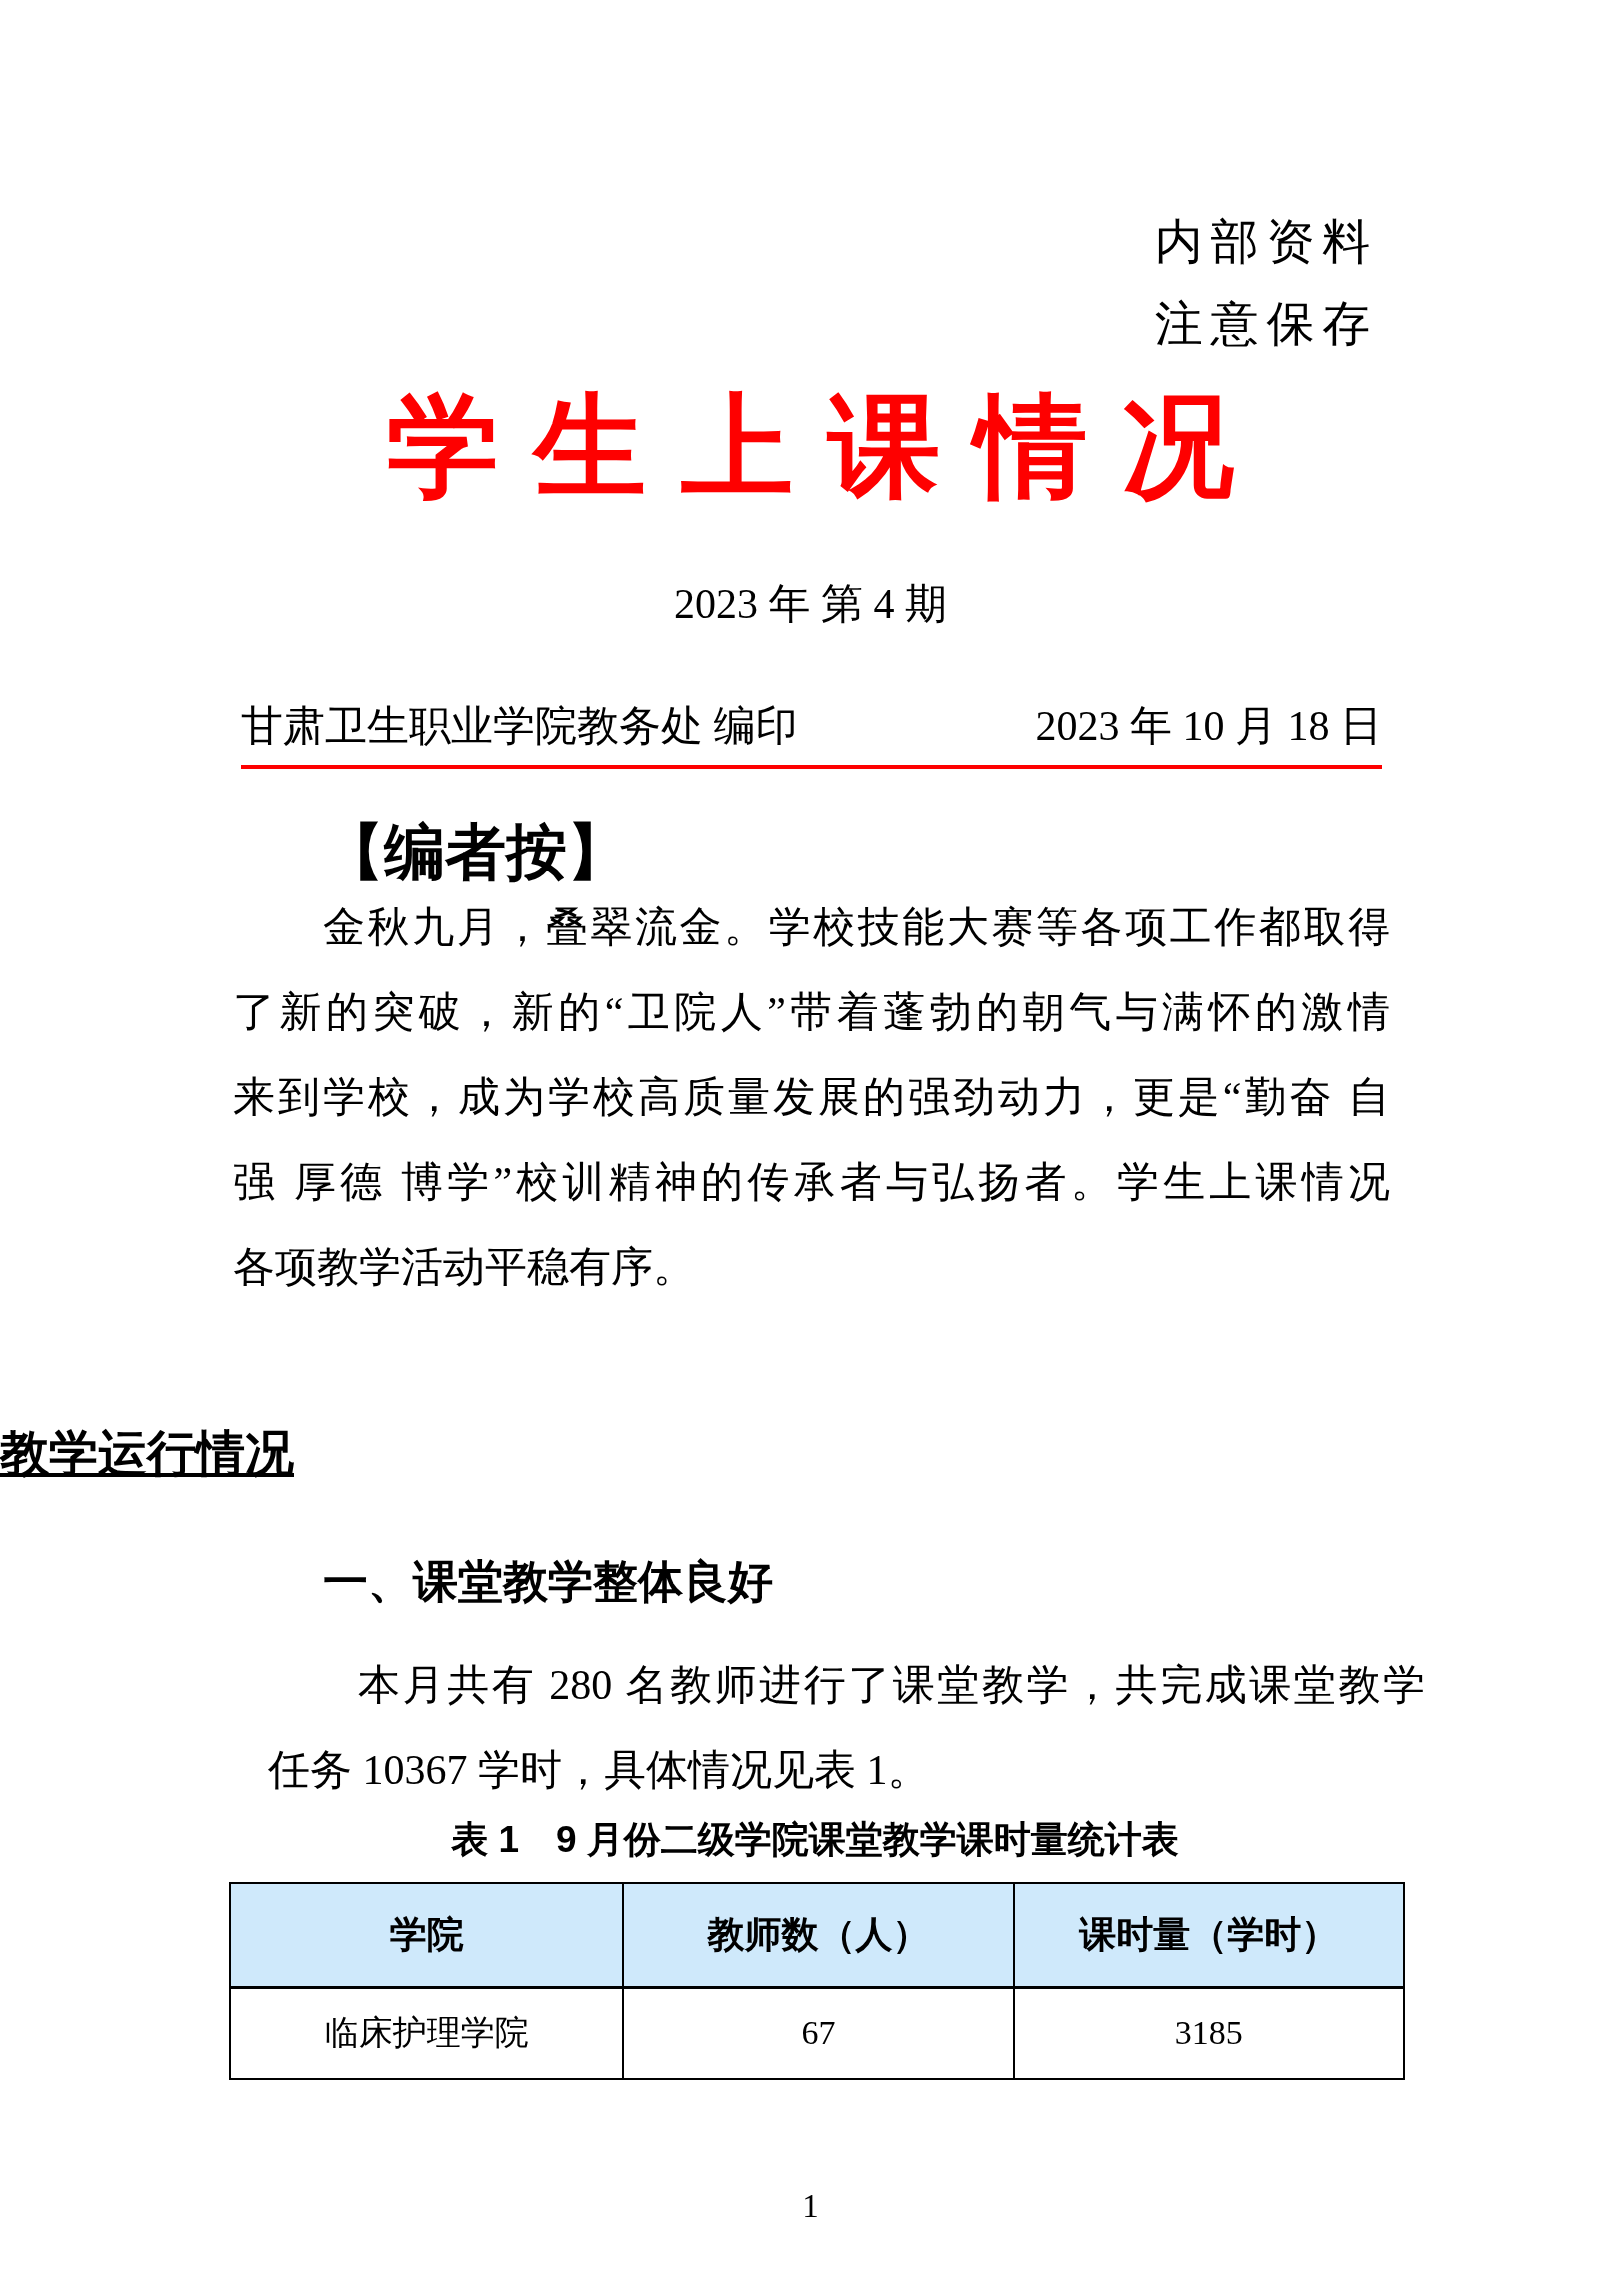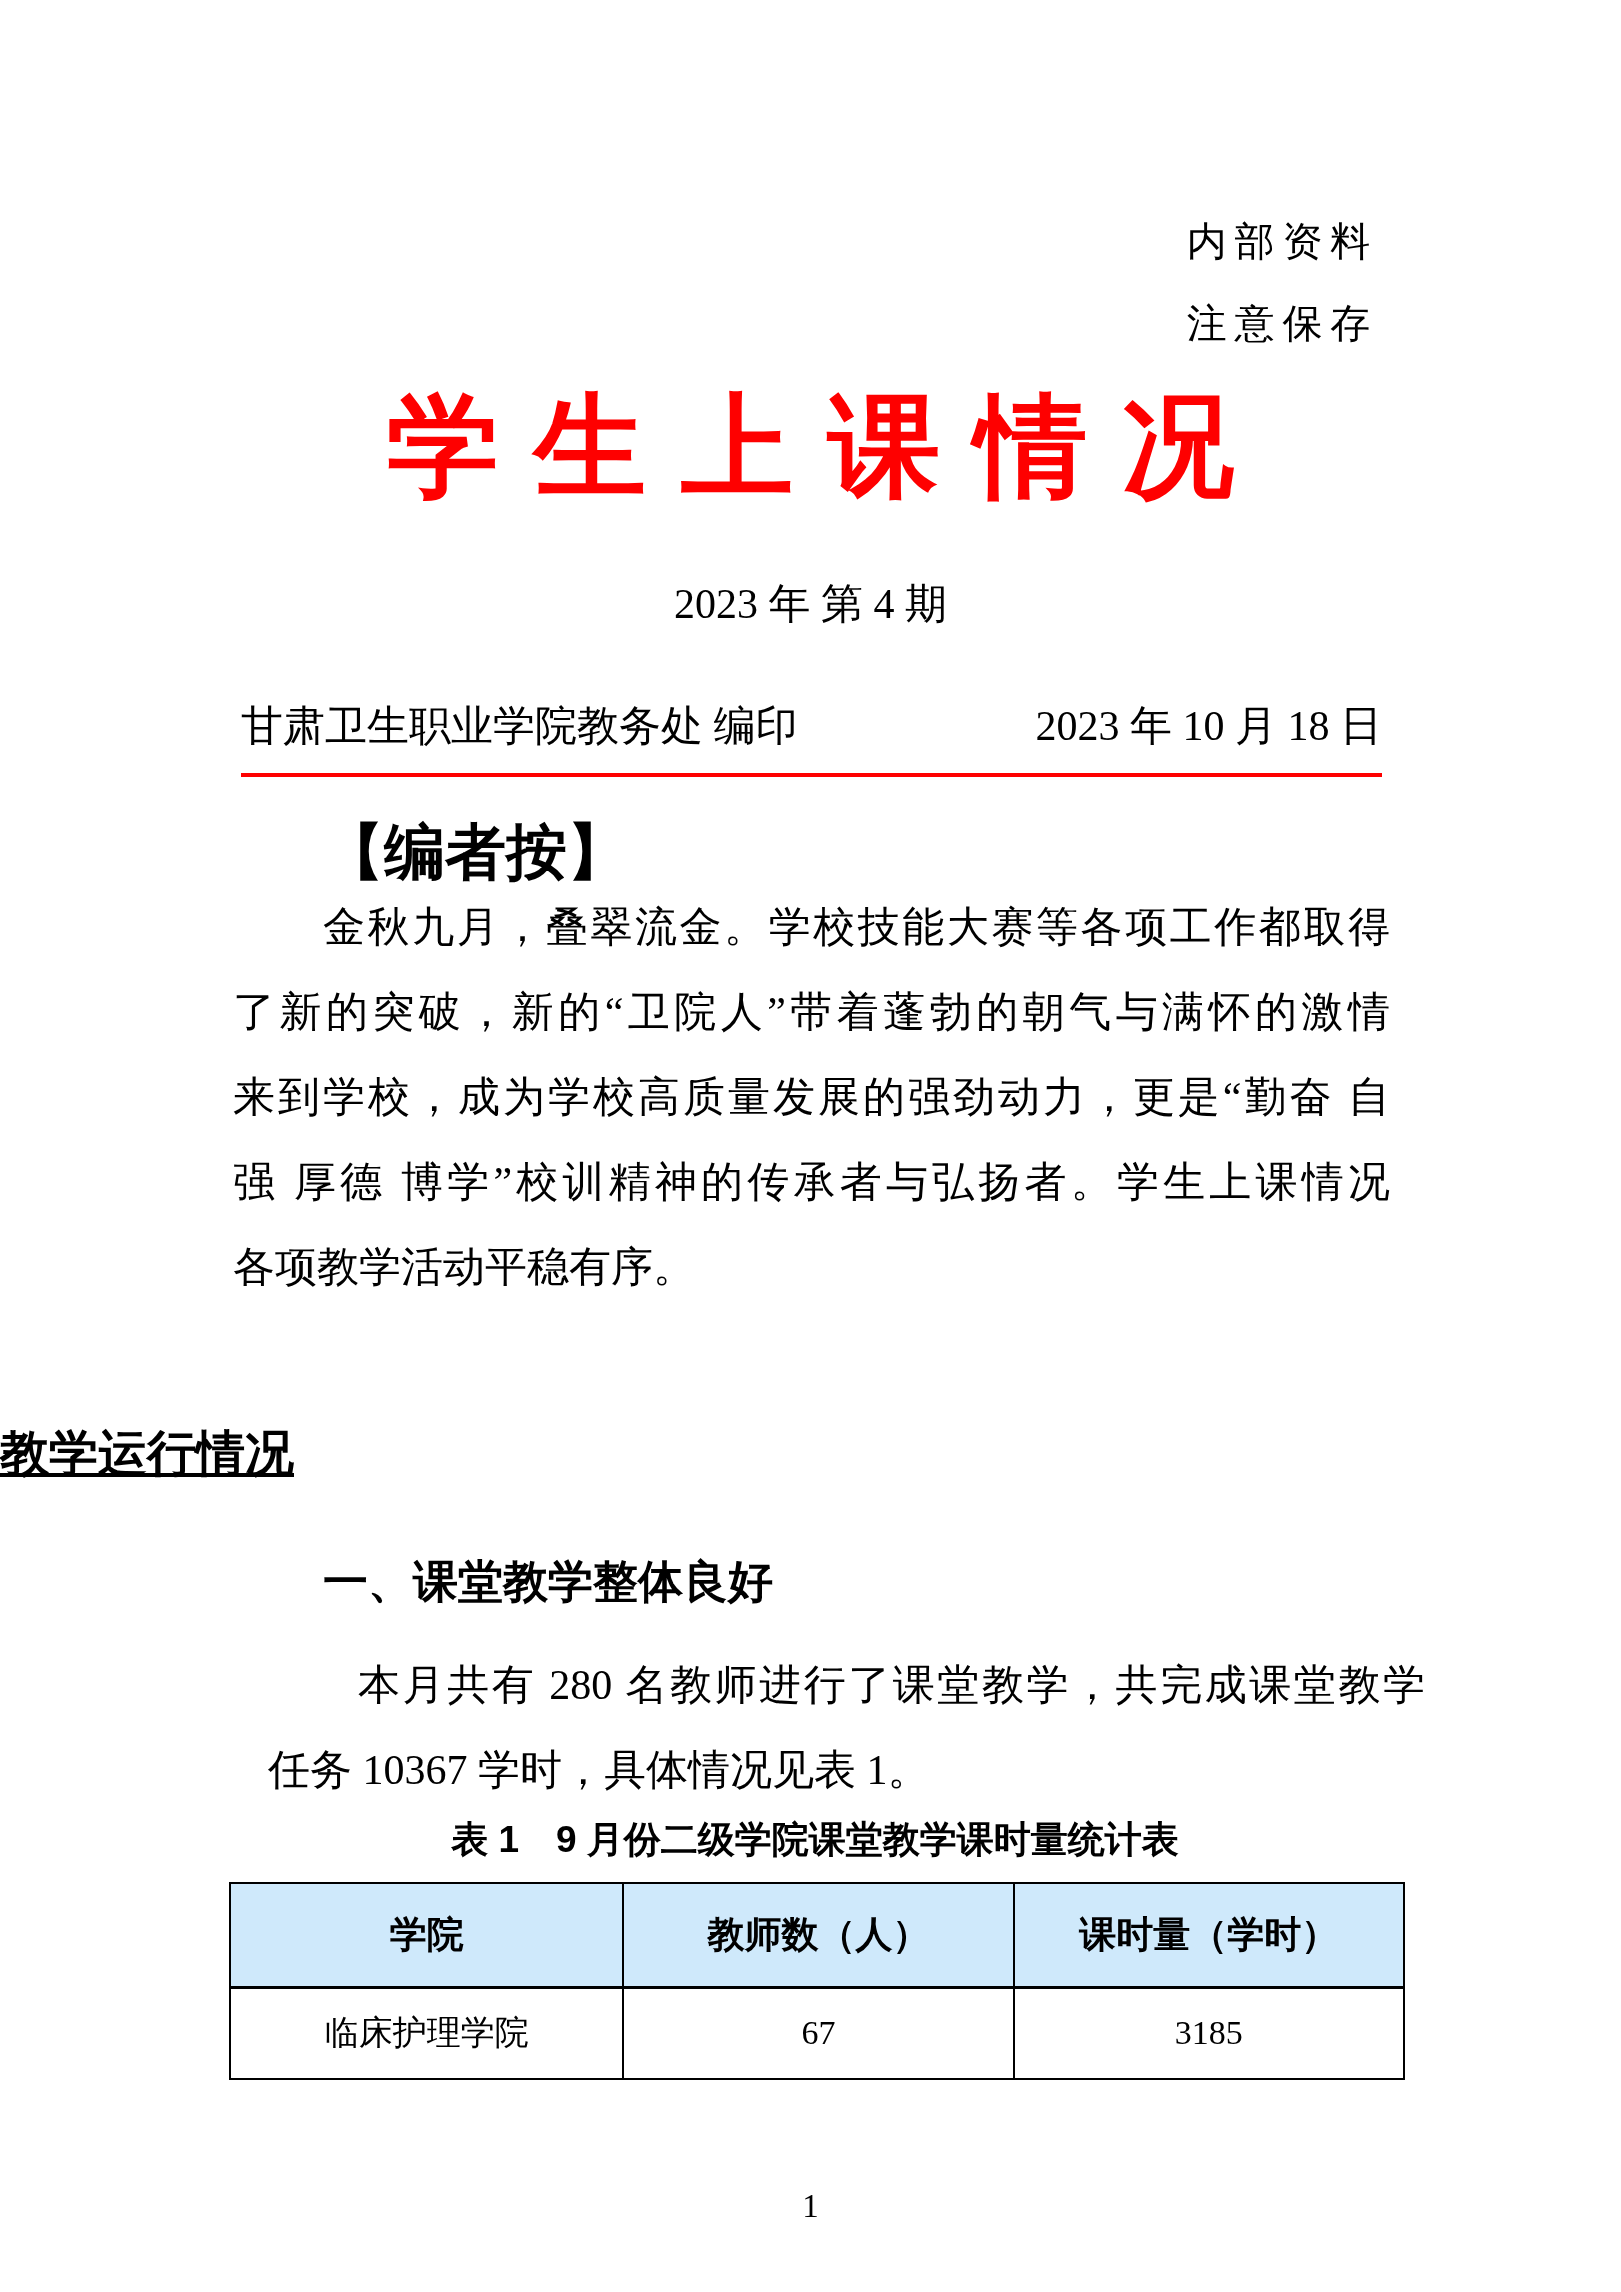--- a/index.html
+++ b/index.html
@@ -11,21 +11,21 @@
     background: #ffffff;
     color: #000000;
     font-family: "Liberation Serif", serif;
     overflow: hidden;
   }
   .corner-note {
     position: absolute;
     top: 201px;
     right: 243px;
     text-align: left;
-    font-size: 40px;
+    font-size: 48px;
     line-height: 82px;
     letter-spacing: 7.8px;
   }
   .doc-title {
     position: absolute;
     top: 372px;
     left: 0;
     width: 100%;
     text-align: center;
     font-size: 112px;
@@ -45,21 +45,21 @@
   }
   .pub-row {
     position: absolute;
     top: 698px;
     left: 241px;
     width: 1141px;
     display: flex;
     justify-content: space-between;
     align-items: flex-end;
     font-size: 42px;
-    padding-bottom: 19px;
+    padding-bottom: 11px;
     border-bottom: 4.9px solid var(--accent-red, #fe0000);
   }
   .editor-label {
     position: absolute;
     top: 812px;
     left: 323px;
     font-size: 61px;
     font-weight: bold;
     font-family: "Liberation Sans", sans-serif;
   }

